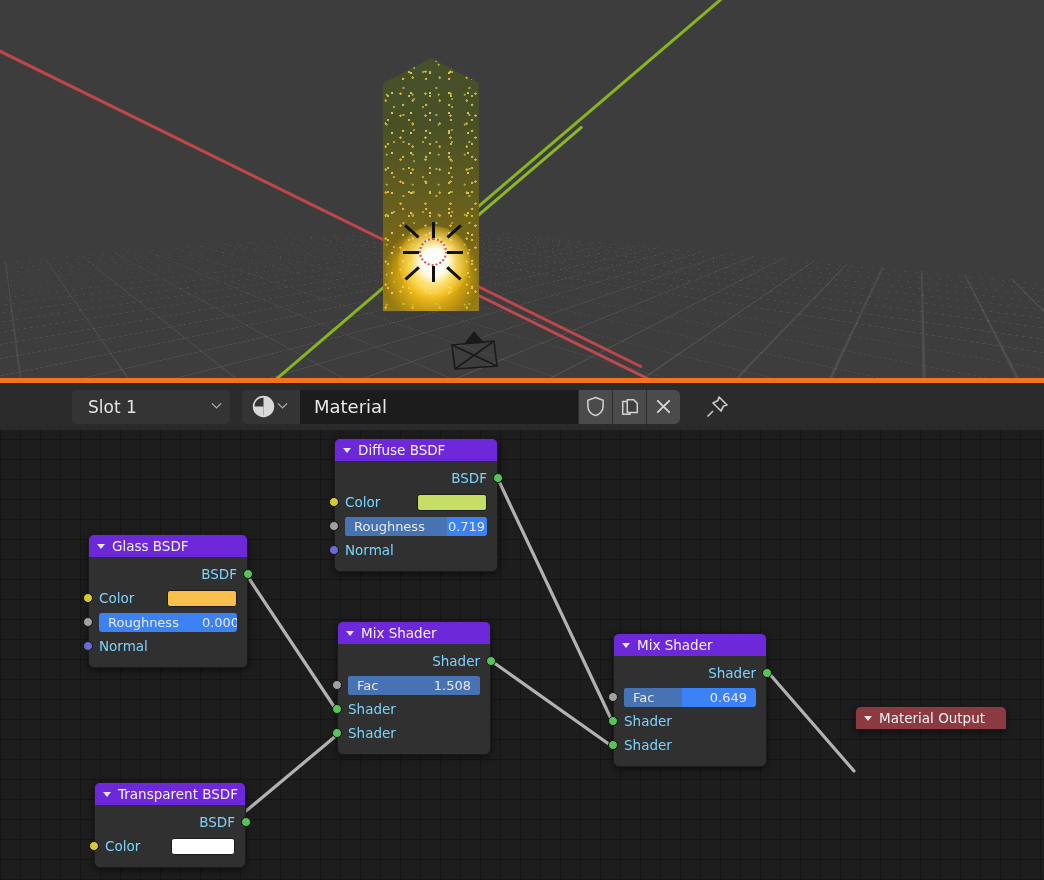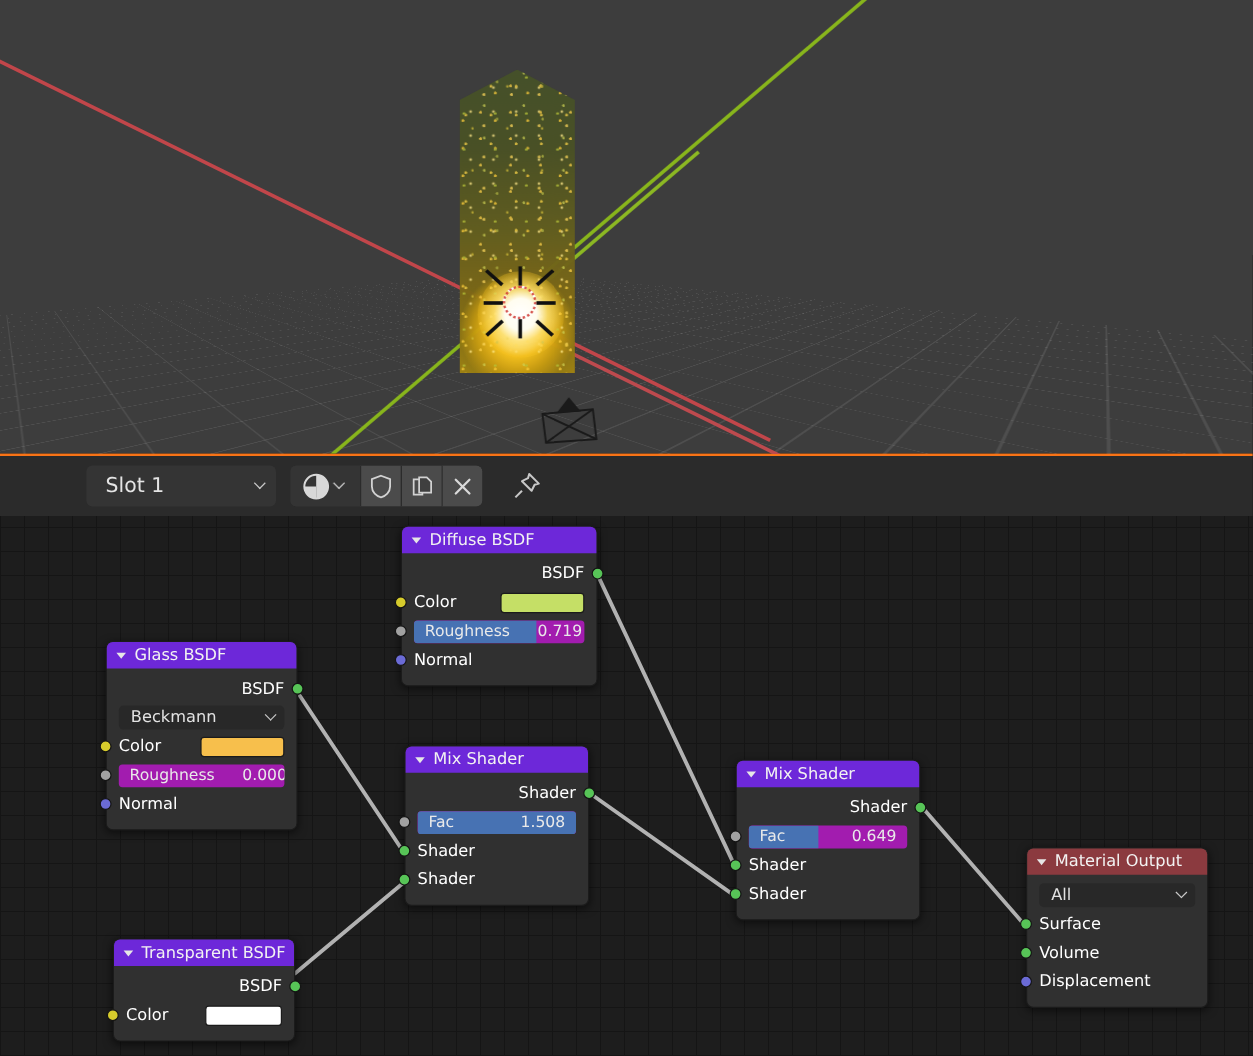--- a/index.html
+++ b/index.html
@@ -99,21 +99,21 @@
   #cursor-3d .t-nw { left: -6px; top: 2px; width: 18px; height: 2.5px; transform: rotate(42deg); }
   #cursor-3d .t-se { left: 36px; top: 44px; width: 18px; height: 2.5px; transform: rotate(42deg); }
   #cursor-3d .t-sw { left: -6px; top: 44px; width: 18px; height: 2.5px; transform: rotate(-42deg); }
 
   #camera-obj { position: absolute; left: 442px; top: 326px; width: 62px; height: 48px; }
 
   
   #header-bar {
     position: absolute; left: 0; top: 378px; width: 1044px; height: 52px;
     background: #2b2b2b;
-    border-top: 2px solid #f97316;
+    border-top: 5px solid #f97316;
     display: flex; align-items: center;
   }
   .hdr-dropdown {
     margin-left: 72px; width: 158px; height: 34px;
     background: #343434; border-radius: 5px;
     display: flex; align-items: center; justify-content: space-between;
     padding: 0 10px 0 16px;
     color: #e4e4e4; font-size: 17px;
   }
   .id-block {
@@ -162,35 +162,35 @@
     display: flex; align-items: center; gap: 7px; padding-left: 8px;
     color: #f2f2f2; font-size: 13.5px;
   }
   .node-header.shader { background: #6d28d9; }
   .node-header.output { background: #8b3a3f; }
   .tri { width: 0; height: 0; border-left: 4.5px solid transparent; border-right: 4.5px solid transparent; border-top: 5.5px solid #e6e6e6; }
   .node-body { padding: 5px 0 9px 0; position: relative; }
 
   .row { height: 24px; display: flex; align-items: center; position: relative; padding: 0 10px; }
   .row.out { justify-content: flex-end; }
-  .lbl { color: #ffffff; font-size: 13.5px; }
+  .lbl { color: #7dd3fc; font-size: 13.5px; }
   .sock {
     position: absolute; width: 10px; height: 10px; border-radius: 50%;
     border: 1px solid #141414; top: 50%; margin-top: -5px;
   }
   .sock.in { left: -6px; }
   .sock.out { right: -6px; }
   .sock.shader { background: #57c457; }
   .sock.color  { background: #d6cb2c; }
   .sock.vector { background: #6b6bd6; }
   .sock.value  { background: #a1a1a1; }
 
   .swatch { height: 17px; border-radius: 3px; border: 1px solid #1b1b1b; }
   .prop {
-    height: 19px; border-radius: 3px; background: #a21caf;
+    height: 19px; border-radius: 3px; background: #3b82f6;
     display: flex; align-items: center; justify-content: space-between;
     padding: 0 9px; color: #e9e9e9; font-size: 13px; position: relative; overflow: hidden; gap: 23px;
   }
   .prop .pname, .prop .pval { position: relative; z-index: 2; }
   .prop .fill { position: absolute; left: 0; top: 0; bottom: 0; background: #4772b3; z-index: 1; }
   .dropdown {
     height: 20px; border-radius: 4px; background: #282828;
     display: flex; align-items: center; justify-content: space-between;
     padding: 0 8px 0 10px; color: #e2e2e2; font-size: 13.5px;
   }
@@ -242,20 +242,23 @@
 
     <div class="id-block">
       <div class="id-browse">
         <svg width="25" height="25" viewBox="0 0 24 24">
           <circle cx="12" cy="12" r="9.5" fill="none" stroke="#d8d8d8" stroke-width="1.6"></circle>
           <path d="M12 2.5 A9.5 9.5 0 0 1 12 21.5 Z" fill="#d8d8d8"></path>
           <path d="M12 12 L12 21.5 A9.5 9.5 0 0 1 2.5 12 Z" fill="#d8d8d8"></path>
         </svg>
         <span class="chev"></span>
       </div>
+      <div class="id-name">
+        <span>Material</span>
+      </div>
       <div class="id-btn">
         <svg width="19" height="21" viewBox="0 0 20 22">
           <path d="M10 1.5 L18 4.5 V11 C18 16 14 19.5 10 20.5 C6 19.5 2 16 2 11 V4.5 Z" fill="none" stroke="#d2d2d2" stroke-width="1.6"></path>
         </svg>
       </div>
       <div class="id-btn">
         <svg width="20" height="20" viewBox="0 0 22 22">
           <path d="M3 5 H11 V19 H3 Z" fill="none" stroke="#d2d2d2" stroke-width="1.6"></path>
           <path d="M8 3 H15 L19 7 V17 H8 Z" fill="#3f3f3f" stroke="#d2d2d2" stroke-width="1.6"></path>
         </svg>
@@ -328,26 +331,20 @@
       <div class="node-header shader">
         <span class="tri"></span>
         <span>Glass BSDF</span>
       </div>
       <div class="node-body">
         <div class="row out">
           <span class="lbl">BSDF</span>
           <span class="sock out shader"></span>
         </div>
         <div class="row">
-          <div class="dropdown" style="width:100%;">
-            <span>Beckmann</span>
-            <span class="chev"></span>
-          </div>
-        </div>
-        <div class="row">
           <span class="sock in color"></span>
           <span class="lbl">Color</span>
           <span class="swatch" id="glass-swatch" style="width: 70px; margin-left: auto; background: rgb(247, 191, 76);"></span>
         </div>
         <div class="row">
           <span class="sock in value"></span>
           <div class="prop" style="width:100%;">
             <span class="fill" id="glass-rough-fill" style="width: 0%;"></span>
             <span class="pname">Roughness</span>
             <span class="pval">0.000</span>
@@ -434,36 +431,16 @@
           <span class="swatch" id="trans-swatch" style="width: 64px; margin-left: auto; background: rgb(255, 255, 255);"></span>
         </div>
       </div>
     </div>
 
     <div class="node" style="left:855px; top:276px; width:152px;">
       <div class="node-header output">
         <span class="tri"></span>
         <span>Material Output</span>
       </div>
-      <div class="node-body">
-        <div class="row">
-          <div class="dropdown" style="width:100%;">
-            <span>All</span>
-            <span class="chev"></span>
-          </div>
-        </div>
-        <div class="row">
-          <span class="sock in shader"></span>
-          <span class="lbl">Surface</span>
-        </div>
-        <div class="row">
-          <span class="sock in shader"></span>
-          <span class="lbl">Volume</span>
-        </div>
-        <div class="row">
-          <span class="sock in vector"></span>
-          <span class="lbl">Displacement</span>
-        </div>
-      </div>
     </div>
 
   </div>
 </div>
 
 </body></html>

